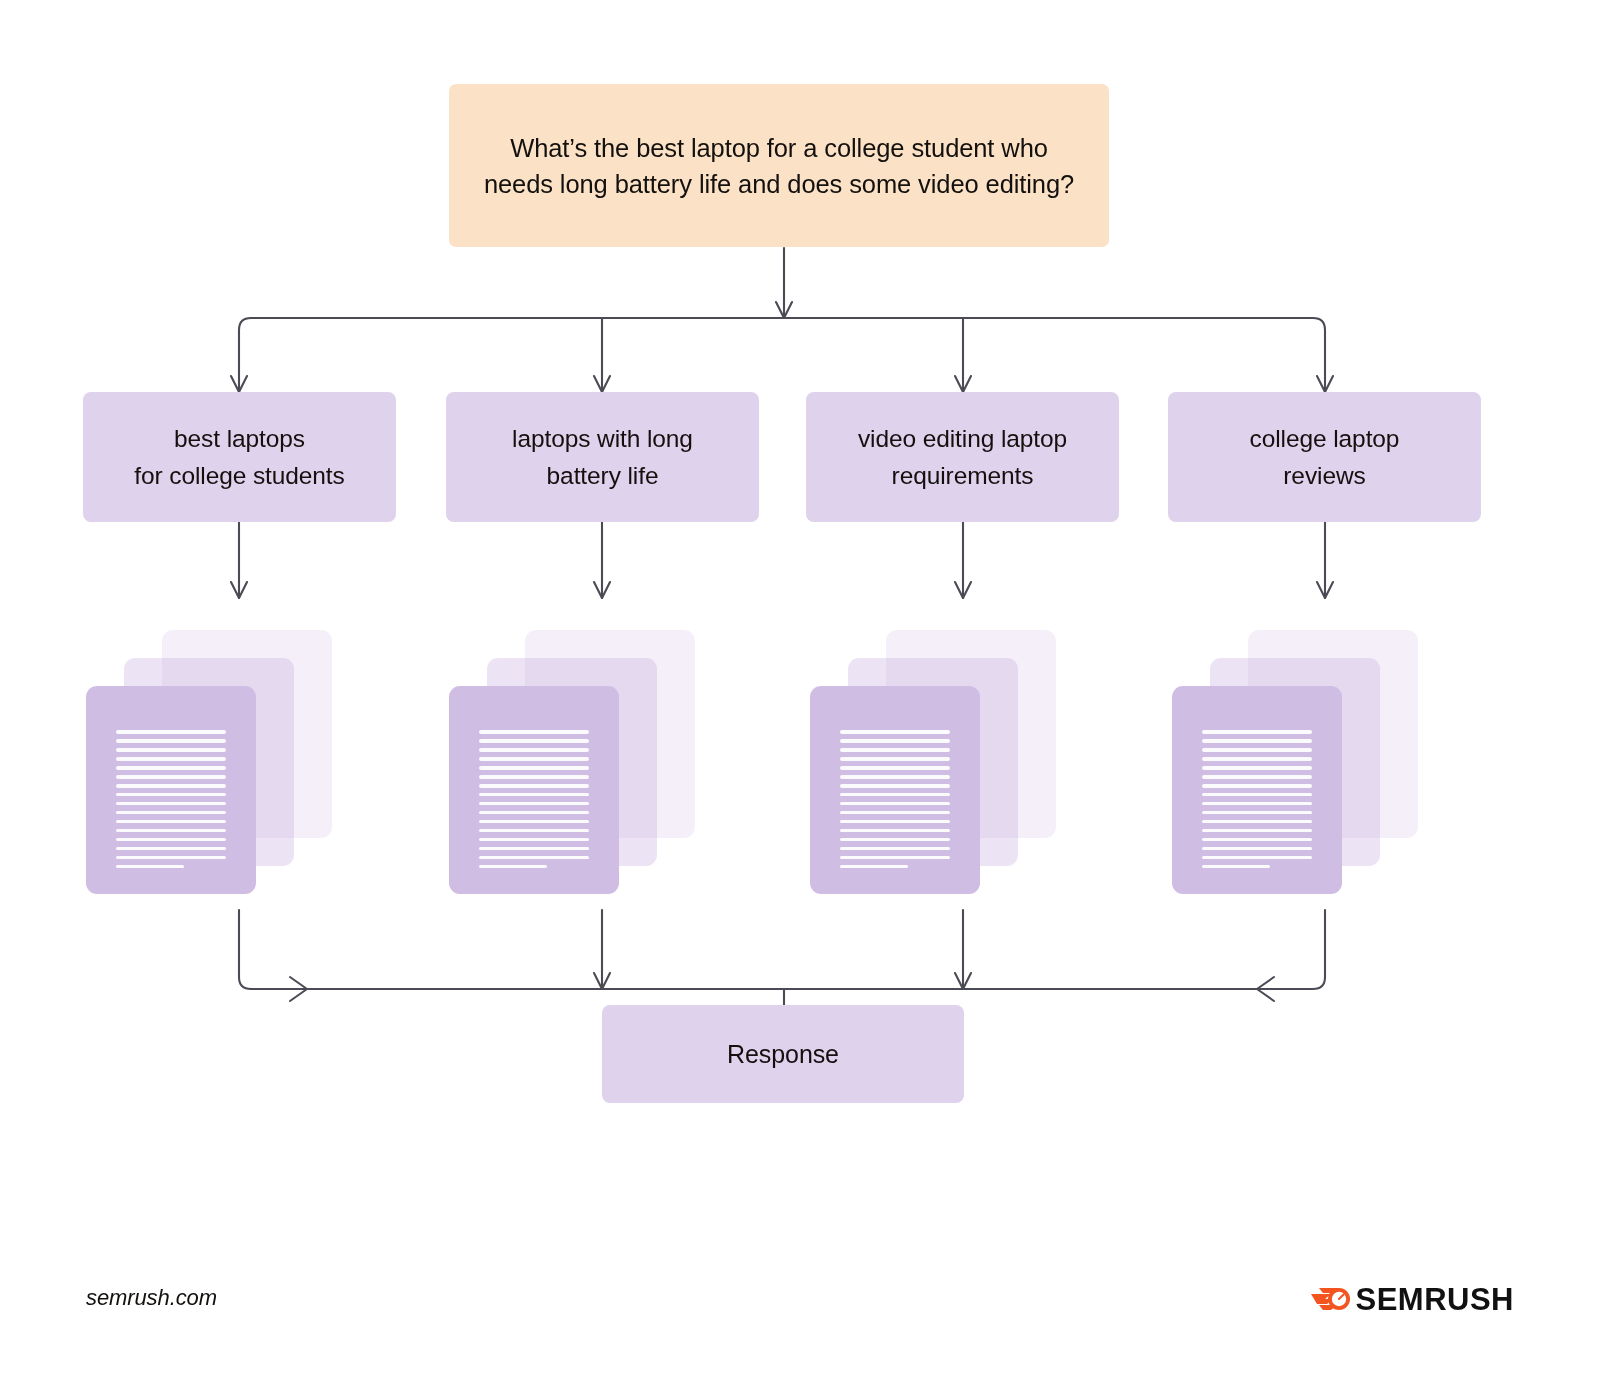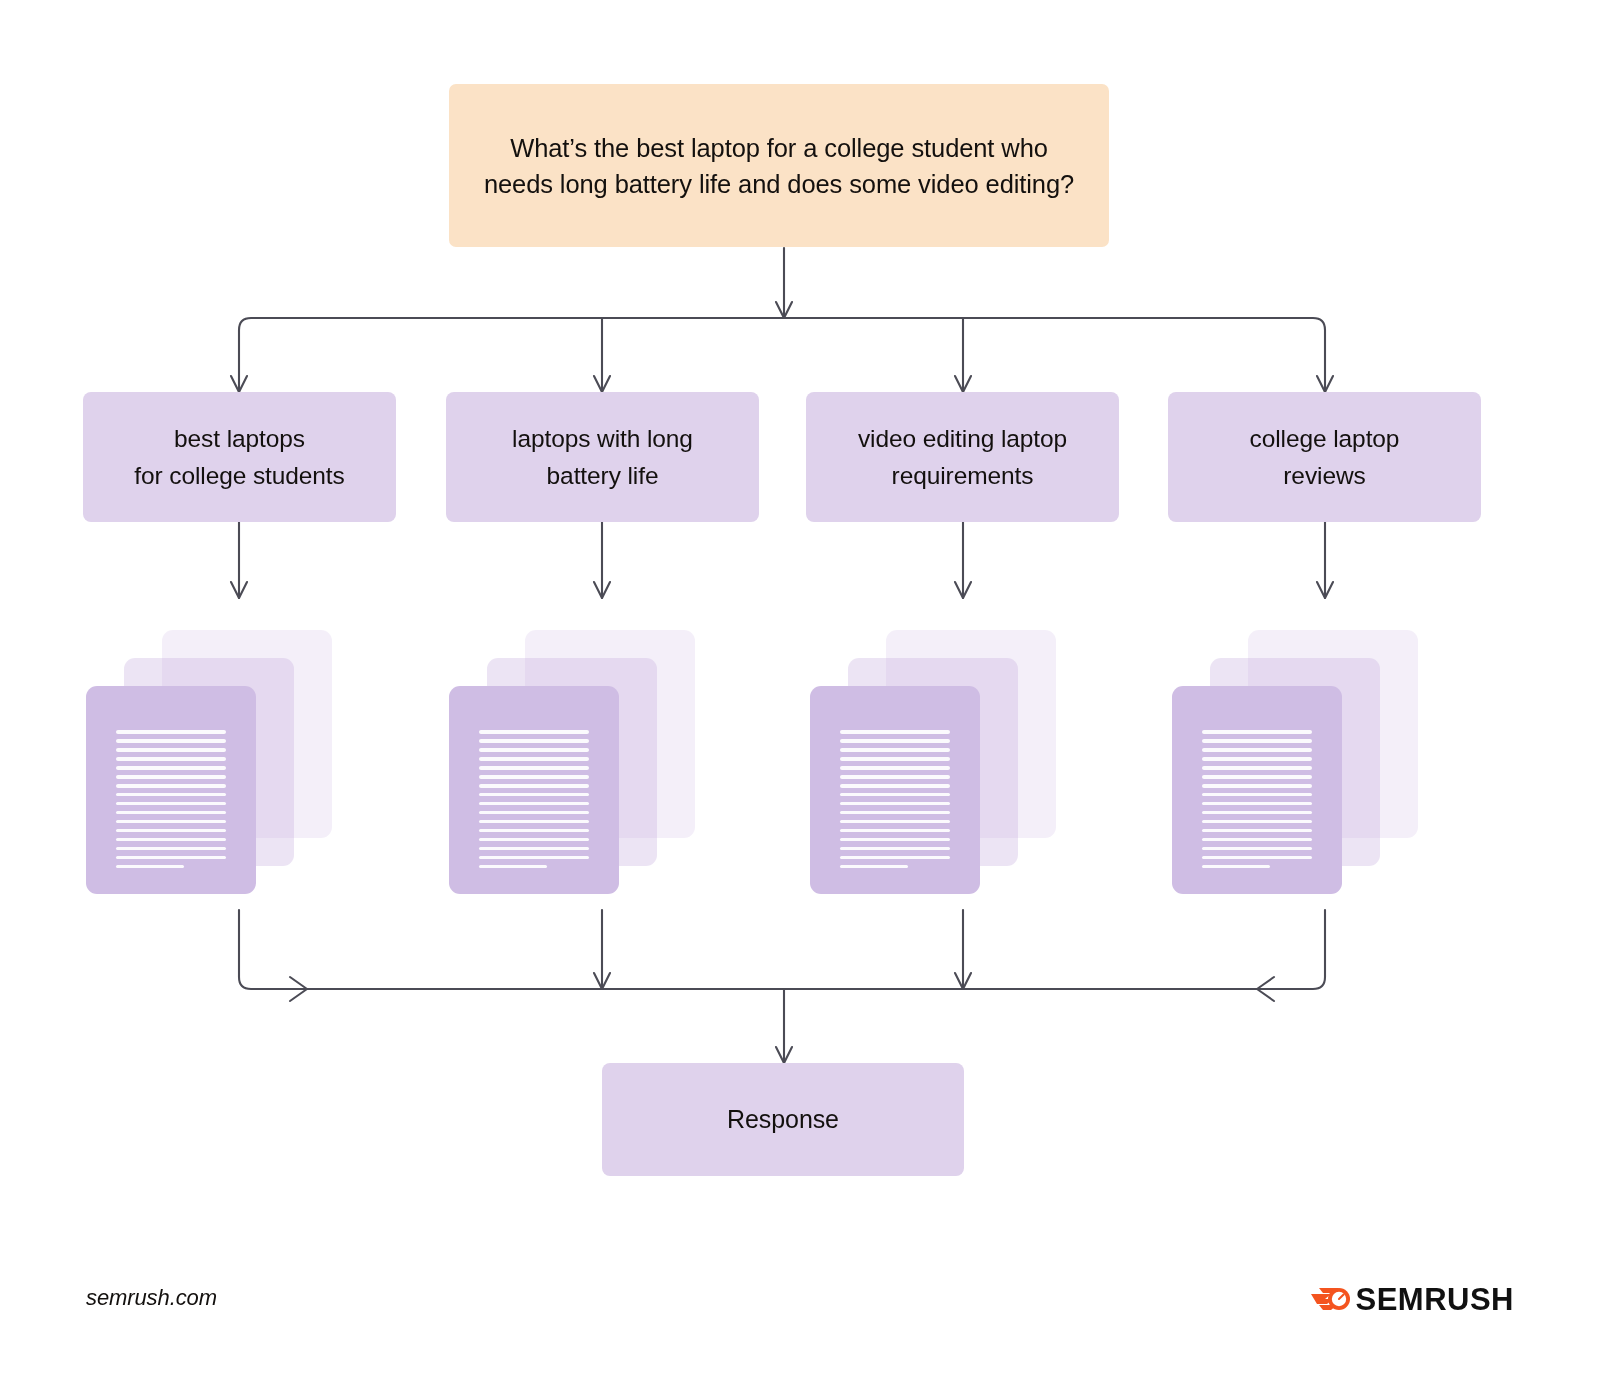--- a/index.html
+++ b/index.html
@@ -147,23 +147,23 @@
     opacity: 0.92;
   }
   .doc-line.short {
     width: 62%;
   }
 
   
   .response-box {
     position: absolute;
     left: 602px;
-    top: 1063px;
+    top: 1005px;
     width: 362px;
-    height: 113px;
+    height: 98px;
     background: #DFD2EC;
     border-radius: 8px;
     display: flex;
     align-items: center;
     justify-content: center;
   }
   .response-text {
     font-size: 25px;
     color: #13100e;
     letter-spacing: -0.1px;

